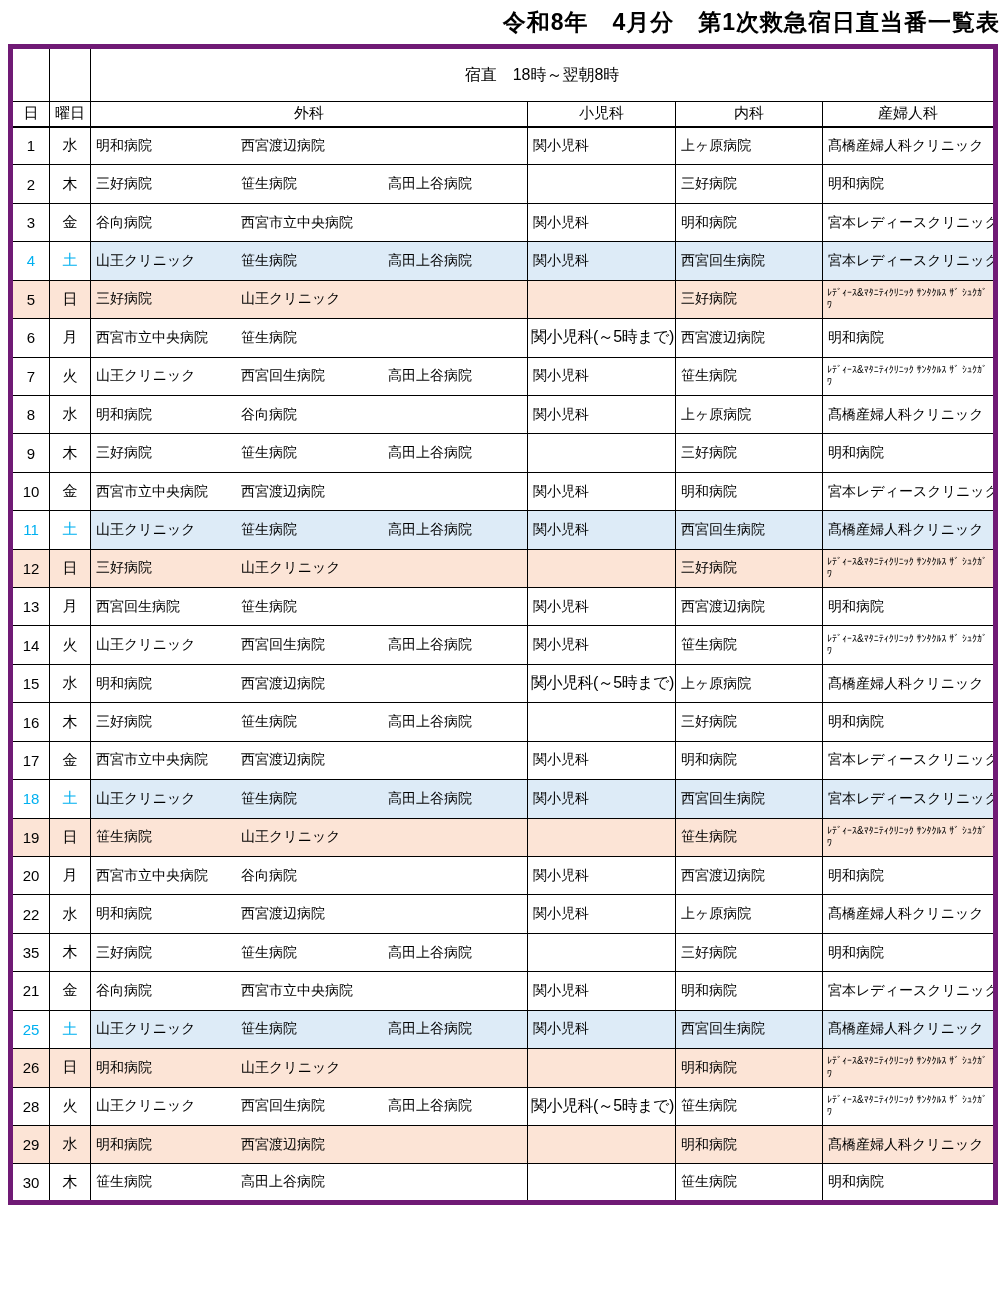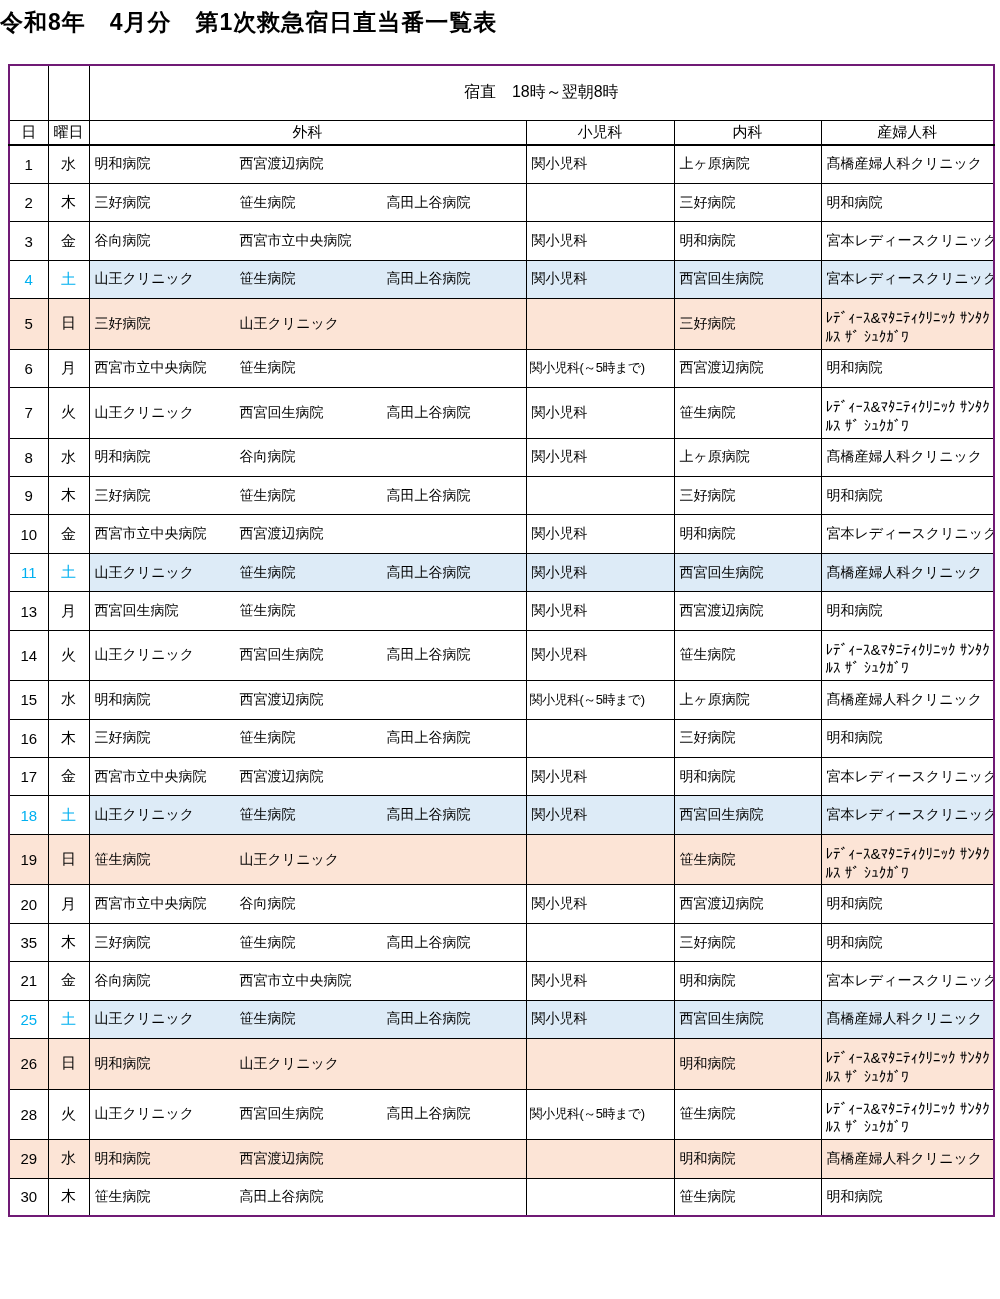--- a/index.html
+++ b/index.html
@@ -8,51 +8,51 @@
     --hol-bg:#FCE4D6;
   }
   *{box-sizing:border-box;}
   html,body{margin:0;padding:0;}
   body{
     width:1000px;height:1299px;background:#ffffff;color:#000;
     font-family:"Liberation Sans","DejaVu Sans",sans-serif;
     overflow:hidden;
   }
   .title{
-    padding-top:7px;height:40px;text-align:left;
+    padding-top:7px;height:40px;text-align:right;
     font-size:23px;font-weight:bold;letter-spacing:1px;
   }
   table.roster{
     border-collapse:collapse;table-layout:fixed;
-    margin:24px 0 0 8px;width:985px;
-    border:2px solid #701a75;
+    margin:4px 0 0 8px;width:985px;
+    border:5px solid #701a75;
   }
   td,th{border:1px solid #000;padding:0;overflow:hidden;}
   tr.duty-row td{height:55px;}
   td.duty-cell{text-align:center;font-size:16px;font-weight:normal;}
   tr.colhead th{
     height:25px;font-weight:normal;font-size:15px;text-align:center;
     border-bottom:2px solid #000;
   }
   tbody td{height:38.43px;vertical-align:middle;}
   td.day{text-align:center;font-size:15px;}
   td.weekday{text-align:center;font-size:15px;}
   td.surgery{padding:0;}
   .surg-wrap{display:flex;align-items:center;height:100%;}
   .surg-wrap span{
     display:block;font-size:14px;white-space:nowrap;
     padding-left:5px;flex:0 0 145px;
   }
   .surg-wrap span:nth-child(2){flex:0 0 147px;}
   .surg-wrap span:nth-child(3){flex:1 1 auto;}
   td.ped,td.int,td.obgyn{font-size:14px;padding-left:5px;white-space:nowrap;}
-  td.ped.longtext{font-size:13px;letter-spacing:-0.5px;padding-left:3px;}
+  td.ped.longtext{font-size:16px;letter-spacing:-0.5px;padding-left:3px;}
   td.obgyn.smalltext{
-    font-size:15px;line-height:1.25;white-space:normal;
-    padding:10px 2px 2px 4px;letter-spacing:0;
+    font-size:10px;line-height:1.25;white-space:normal;
+    padding:2px 2px 2px 4px;letter-spacing:0;
   }
   tr.saturday td.c-data{background:var(--sat-bg);}
   tr.saturday td.day,tr.saturday td.weekday{color:var(--sat-fg);}
   tr.holiday td{background:var(--hol-bg);}
 </style>
 </head>
 <body>
 
 <div class="title">令和8年　4月分　第1次救急宿日直当番一覧表</div>
 
@@ -228,20 +228,34 @@
           <div class="surg-wrap">
             <span>山王クリニック</span>
             <span>笹生病院</span>
             <span>高田上谷病院</span>
           </div>
         </td>
         <td class="ped c-data">関小児科</td>
         <td class="int c-data">西宮回生病院</td>
         <td class="obgyn c-data">髙橋産婦人科クリニック</td>
       </tr>
+      <tr class="holiday">
+        <td class="day">12</td>
+        <td class="weekday">日</td>
+        <td class="surgery c-data">
+          <div class="surg-wrap">
+            <span>三好病院</span>
+            <span>山王クリニック</span>
+            <span></span>
+          </div>
+        </td>
+        <td class="ped c-data"></td>
+        <td class="int c-data">三好病院</td>
+        <td class="obgyn c-data smalltext">ﾚﾃﾞｨｰｽ&amp;ﾏﾀﾆﾃｨｸﾘﾆｯｸ ｻﾝﾀｸﾙｽ ｻﾞ ｼｭｸｶﾞﾜ</td>
+      </tr>
       <tr class="none">
         <td class="day">13</td>
         <td class="weekday">月</td>
         <td class="surgery c-data">
           <div class="surg-wrap">
             <span>西宮回生病院</span>
             <span>笹生病院</span>
             <span></span>
           </div>
         </td>
@@ -339,20 +353,34 @@
         <td class="surgery c-data">
           <div class="surg-wrap">
             <span>西宮市立中央病院</span>
             <span>谷向病院</span>
             <span></span>
           </div>
         </td>
         <td class="ped c-data">関小児科</td>
         <td class="int c-data">西宮渡辺病院</td>
         <td class="obgyn c-data">明和病院</td>
+      </tr>
+      <tr class="none">
+        <td class="day">22</td>
+        <td class="weekday">水</td>
+        <td class="surgery c-data">
+          <div class="surg-wrap">
+            <span>明和病院</span>
+            <span>西宮渡辺病院</span>
+            <span></span>
+          </div>
+        </td>
+        <td class="ped c-data">関小児科</td>
+        <td class="int c-data">上ヶ原病院</td>
+        <td class="obgyn c-data">髙橋産婦人科クリニック</td>
       </tr>
       <tr class="none">
         <td class="day">35</td>
         <td class="weekday">木</td>
         <td class="surgery c-data">
           <div class="surg-wrap">
             <span>三好病院</span>
             <span>笹生病院</span>
             <span>高田上谷病院</span>
           </div>

